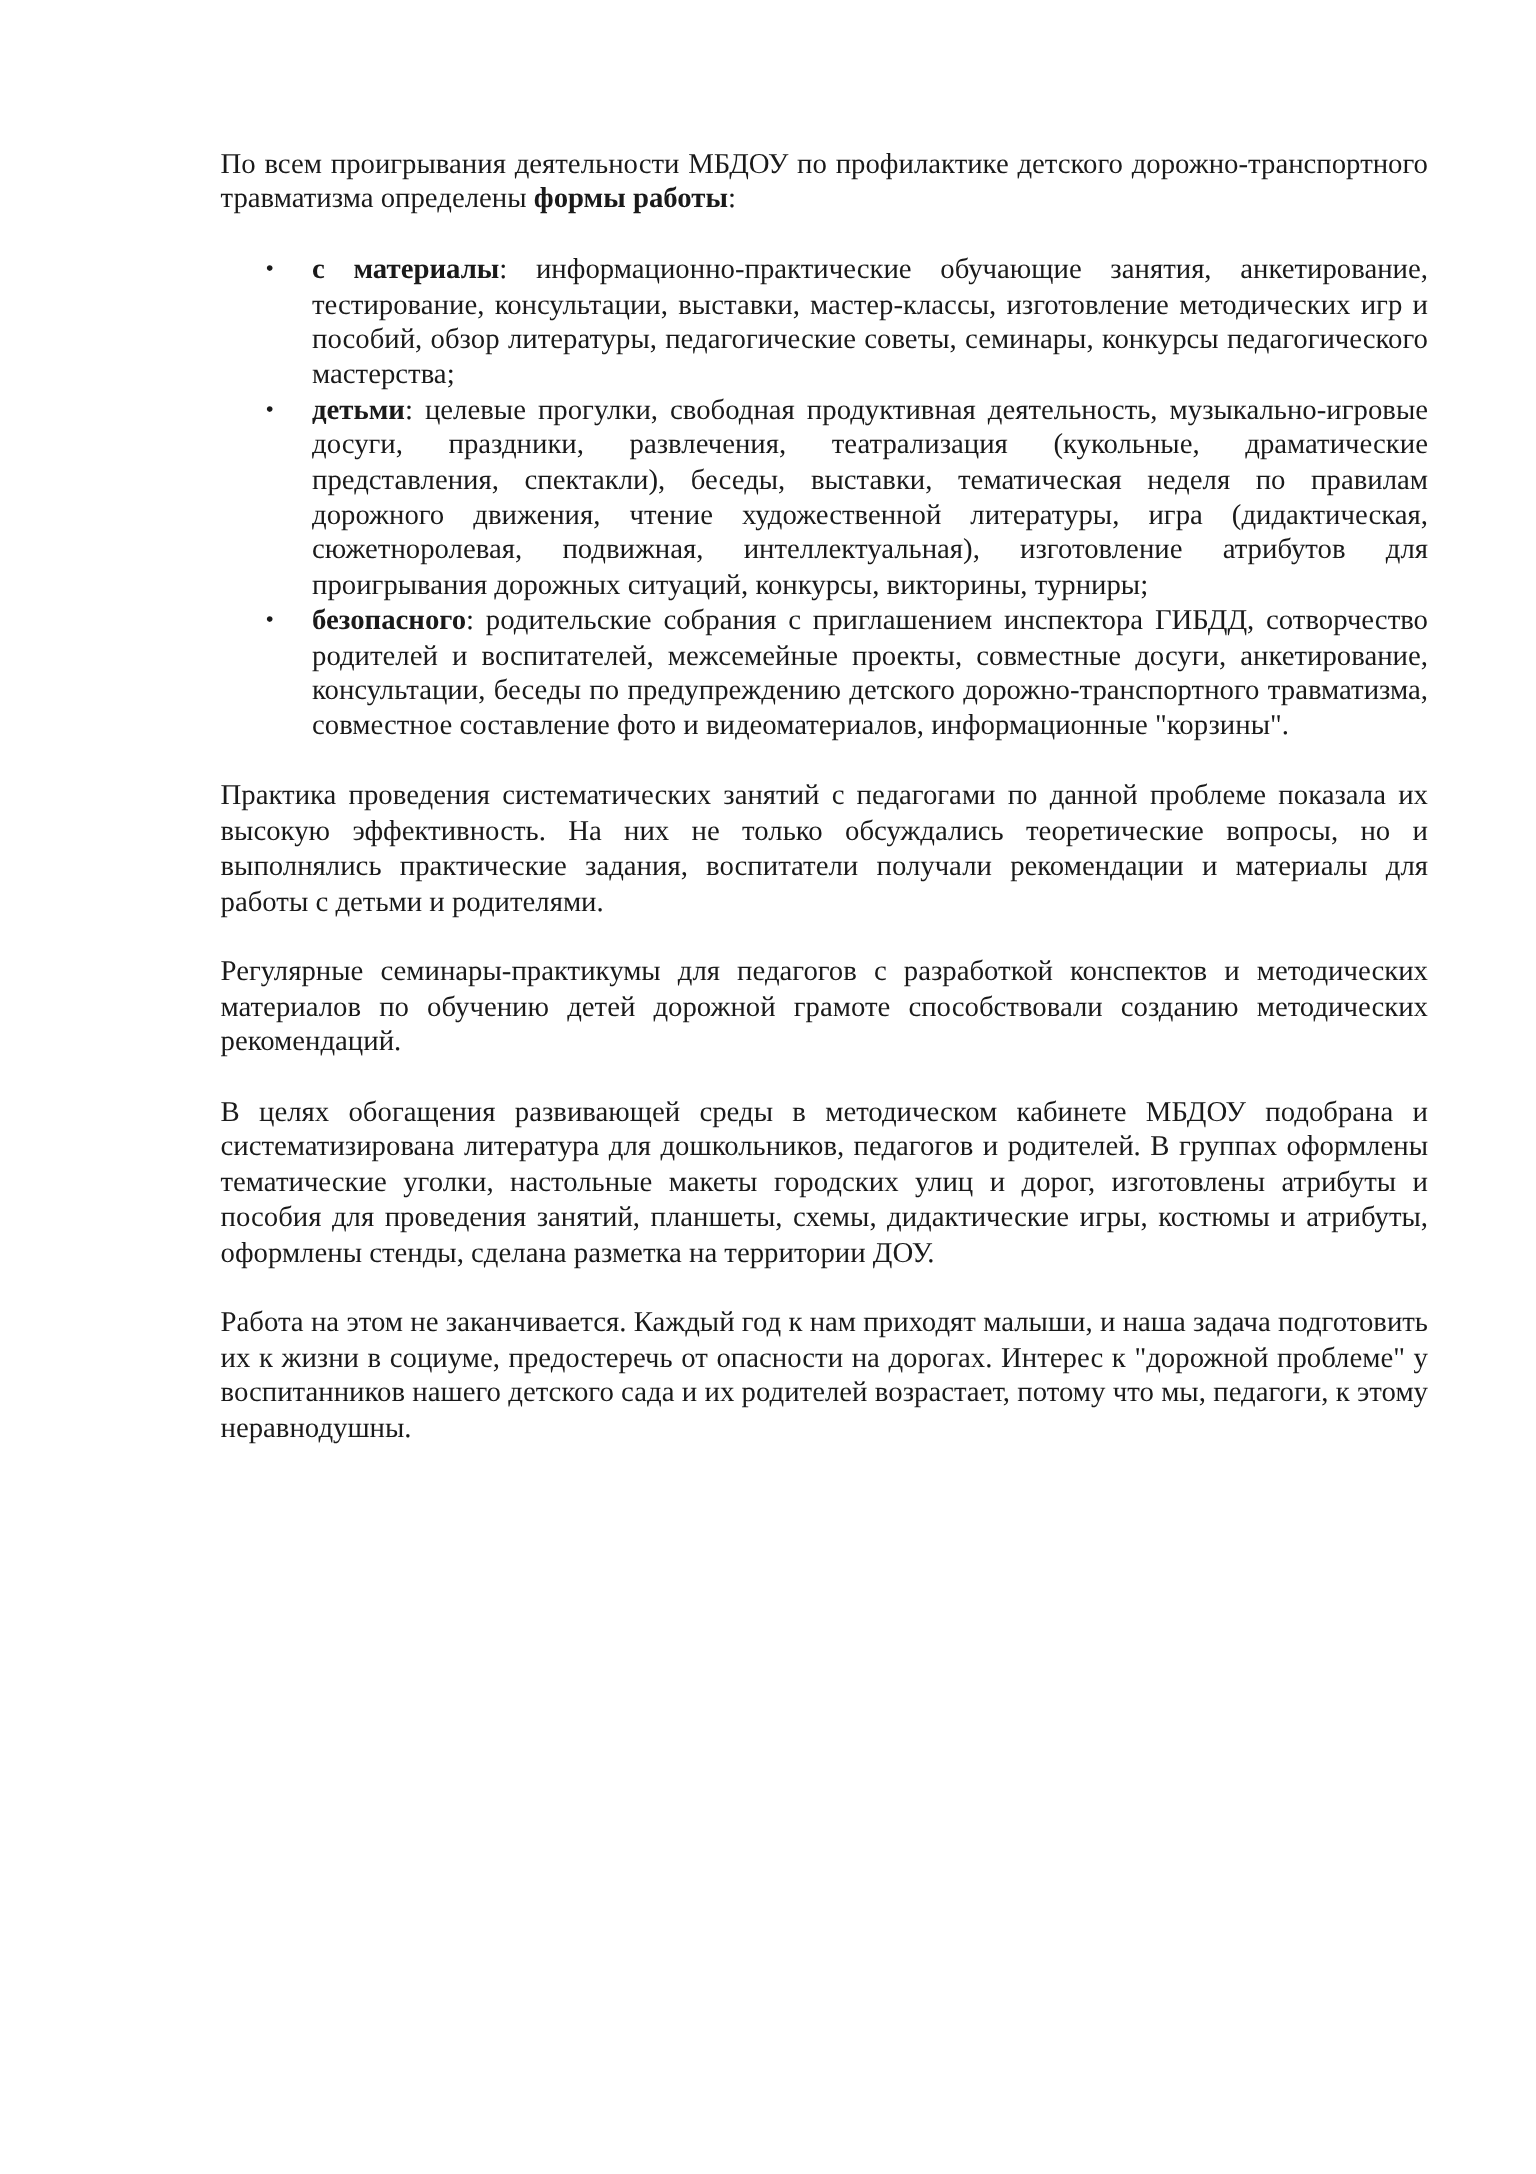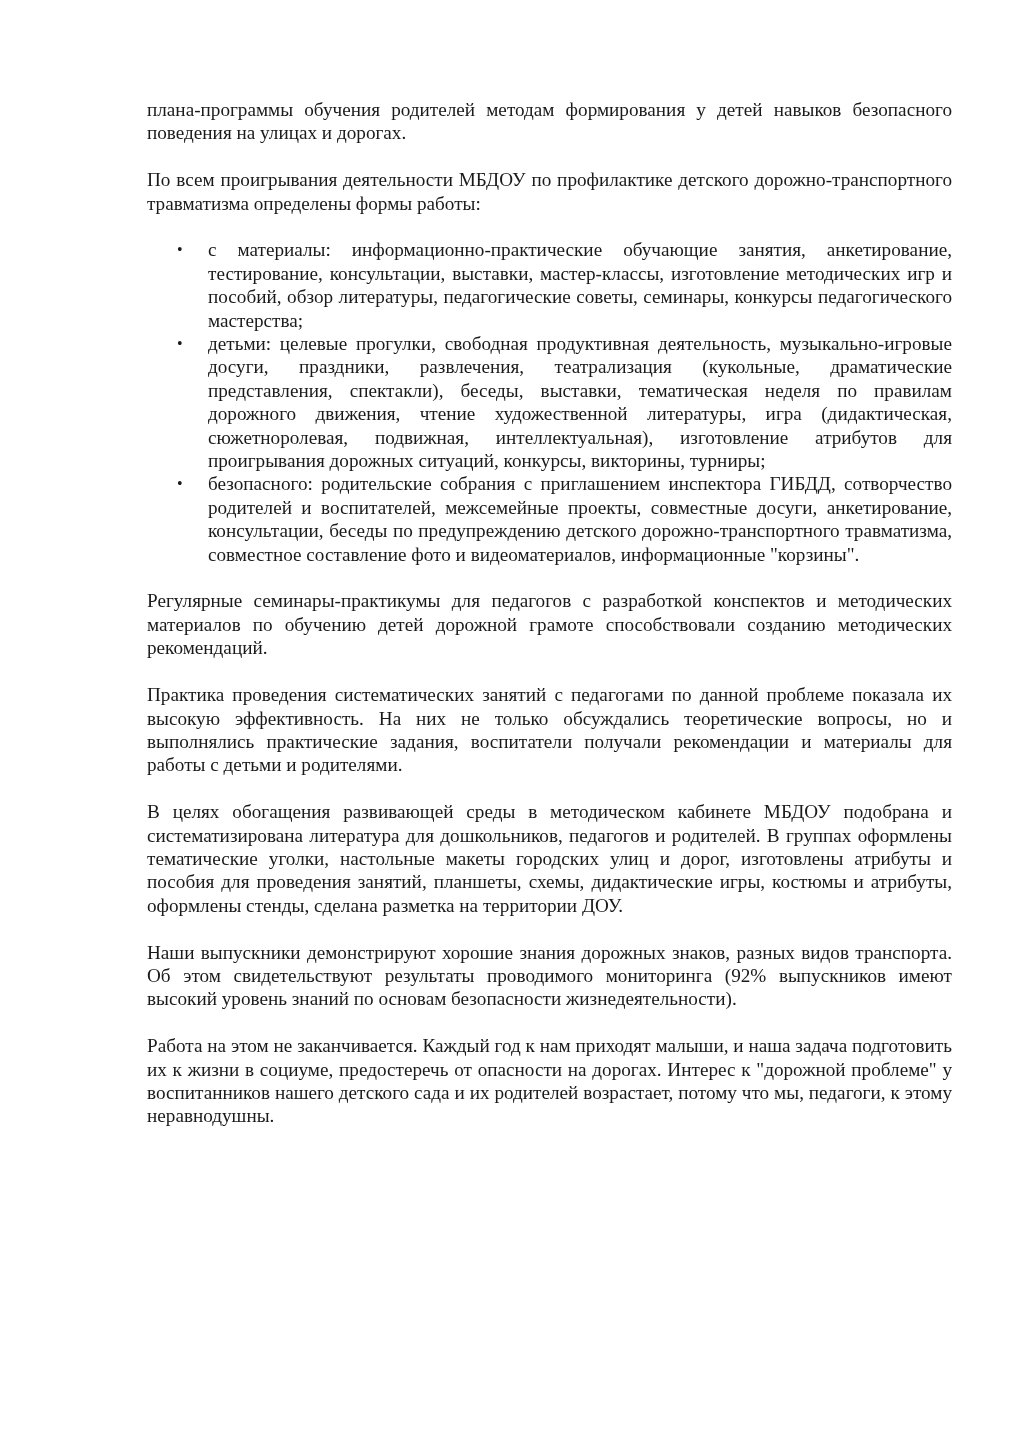--- a/index.html
+++ b/index.html
@@ -37,49 +37,47 @@
       position: relative;
       text-align: justify;
       margin: 0;
     }
     ul.forms li .bullet {
       position: absolute;
       left: -31px;
       top: 0;
       font-size: 16px;
     }
-    b { font-weight: normal; }
+    b { font-weight: bold; }
   </style>
 </head>
 <body>
 
 <div class="page">
 
-  <p class="para">плана-программы обучения родителей методам формирования у детей навыков безопасного поведения на улицах и дорогах.</p>
 
   <p class="para"><span>По всем проигрывания деятельности МБДОУ по профилактике детского дорожно-транспортного травматизма определены </span><b>формы работы</b><span>:</span></p>
 
   <ul class="forms">
     <li>
       <span class="bullet">•</span>
       <b>с материалы</b><span>: информационно-практические обучающие занятия, анкетирование, тестирование, консультации, выставки, мастер-классы, изготовление методических игр и пособий, обзор литературы, педагогические советы, семинары, конкурсы педагогического мастерства;</span>
     </li>
     <li>
       <span class="bullet">•</span>
       <b>детьми</b><span>: целевые прогулки, свободная продуктивная деятельность, музыкально-игровые досуги, праздники, развлечения, театрализация (кукольные, драматические представления, спектакли), беседы, выставки, тематическая неделя по правилам дорожного движения, чтение художественной литературы, игра (дидактическая, сюжетноролевая, подвижная, интеллектуальная), изготовление атрибутов для проигрывания дорожных ситуаций, конкурсы, викторины, турниры;</span>
     </li>
     <li>
       <span class="bullet">•</span>
       <b>безопасного</b><span>: родительские собрания с приглашением инспектора ГИБДД, сотворчество родителей и воспитателей, межсемейные проекты, совместные досуги, анкетирование, консультации, беседы по предупреждению детского дорожно-транспортного травматизма, совместное составление фото и видеоматериалов, информационные "корзины".</span>
     </li>
   </ul>
 
+  <p class="para">Практика проведения систематических занятий с педагогами по данной проблеме показала их высокую эффективность. На них не только обсуждались теоретические вопросы, но и выполнялись практические задания, воспитатели получали рекомендации и материалы для работы с детьми и родителями.</p>
+
   <p class="para">Регулярные семинары-практикумы для педагогов с разработкой конспектов и методических материалов по обучению детей дорожной грамоте способствовали созданию методических рекомендаций.</p>
-
-  <p class="para">Практика проведения систематических занятий с педагогами по данной проблеме показала их высокую эффективность. На них не только обсуждались теоретические вопросы, но и выполнялись практические задания, воспитатели получали рекомендации и материалы для работы с детьми и родителями.</p>
 
   <p class="para">В целях обогащения развивающей среды в методическом кабинете МБДОУ подобрана и систематизирована литература для дошкольников, педагогов и родителей. В группах оформлены тематические уголки, настольные макеты городских улиц и дорог, изготовлены атрибуты и пособия для проведения занятий, планшеты, схемы, дидактические игры, костюмы и атрибуты, оформлены стенды, сделана разметка на территории ДОУ.</p>
 
-  <p class="para">Наши выпускники демонстрируют хорошие знания дорожных знаков, разных видов транспорта. Об этом свидетельствуют результаты проводимого мониторинга (92% выпускников имеют высокий уровень знаний по основам безопасности жизнедеятельности).</p>
 
   <p class="para">Работа на этом не заканчивается. Каждый год к нам приходят малыши, и наша задача подготовить их к жизни в социуме, предостеречь от опасности на дорогах. Интерес к "дорожной проблеме" у воспитанников нашего детского сада и их родителей возрастает, потому что мы, педагоги, к этому неравнодушны.</p>
 
 </div>
 
 </body></html>

